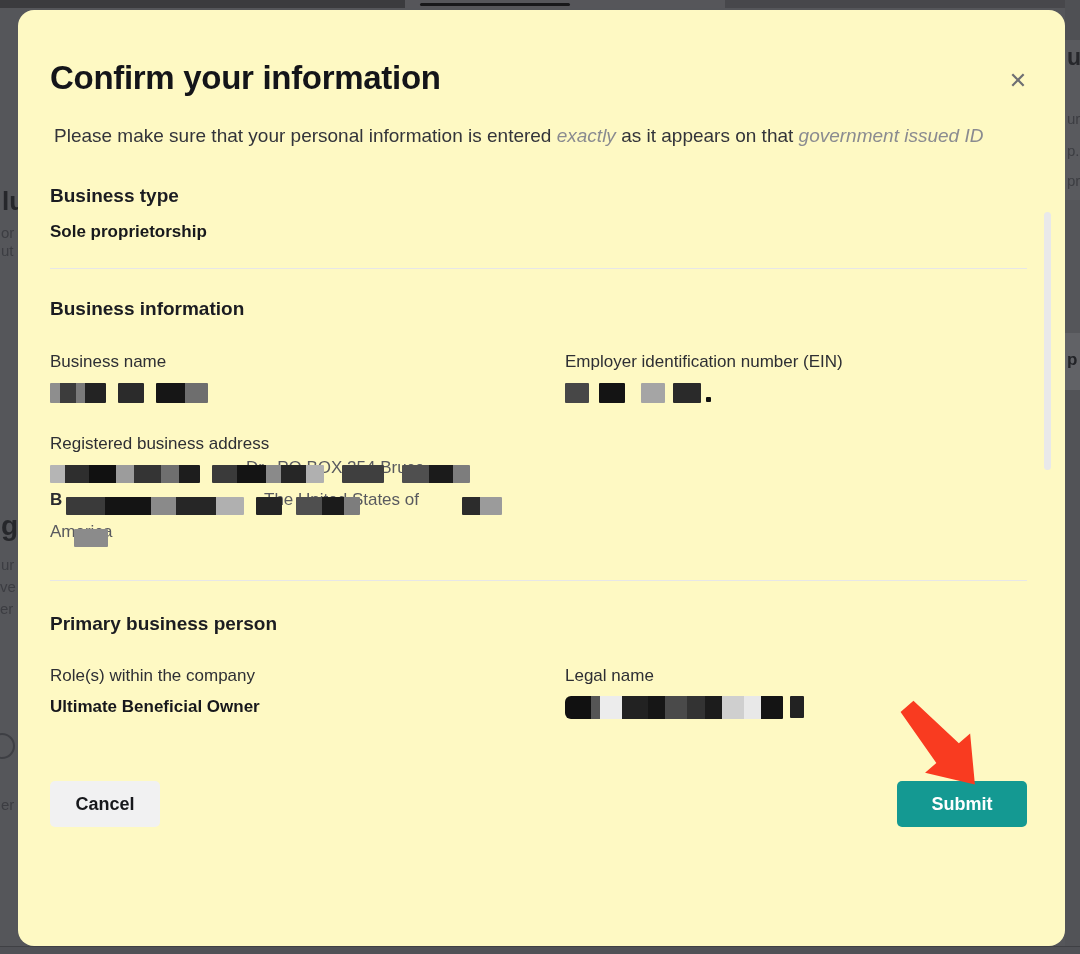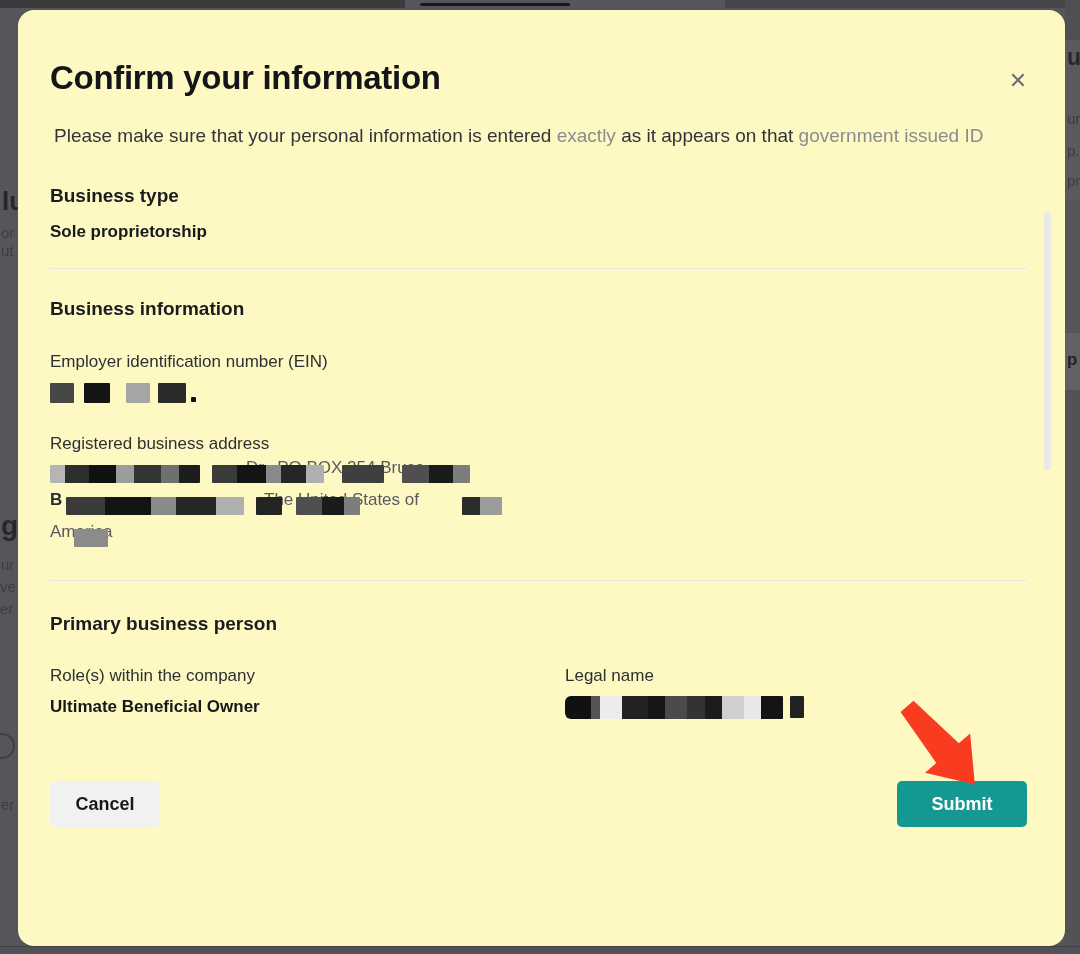--- a/index.html
+++ b/index.html
@@ -28,21 +28,21 @@
   
   .modal{
     position:absolute;left:18px;top:10px;width:1047px;height:936px;
     background:#fef9c3;border-radius:16px;box-sizing:border-box;
     padding:0 38px 0 32px;
   }
   .modal-title{margin:48px 0 0 0;font-size:33px;line-height:40px;font-weight:700;color:#141519;letter-spacing:-0.3px;}
   .close-btn{position:absolute;top:58px;right:34px;width:26px;height:26px;border:none;background:none;
     font-size:22px;line-height:26px;color:#6e6f73;cursor:pointer;padding:0;text-align:center;}
   .subtitle{margin:21px 0 0 4px;font-size:19px;line-height:34px;color:#33343a;max-width:930px;}
-  .subtitle .em{color:#8a8b90;}
+  .subtitle .em{color:#8a8b90;font-style:italic;}
   .sec-heading{margin:0;font-size:19px;line-height:24px;font-weight:700;color:#1b1c21;}
   .h1sp{margin-top:31px;} .h2sp{margin-top:28px;} .h3sp{margin-top:31px;}
   .value-bold{margin-top:13px;font-size:17px;line-height:22px;font-weight:700;color:#17181c;}
   .divider{border:none;border-top:1px solid #e7e7e8;margin:25px 0 0 0;width:100%;}
   .field-grid{display:grid;grid-template-columns:515px 1fr;margin-top:30px;}
   .field-label{font-size:17px;line-height:22px;color:#2e2f34;}
   .pxrow{display:flex;align-items:center;gap:0;height:24px;margin-top:8px;}
   .px{height:20px;border-radius:1px;flex:none;}
   .gap{flex:none;height:1px;}
   .addr-label{margin-top:28px;}
@@ -109,20 +109,30 @@
   <p class="subtitle"><span>Please make sure that your personal information is entered </span><span class="em">exactly</span><span> as it appears on that </span><span class="em">government issued ID</span></p>
 
   <h2 class="sec-heading h1sp">Business type</h2>
   <div class="value-bold">Sole proprietorship</div>
   <hr class="divider">
 
   <h2 class="sec-heading h2sp">Business information</h2>
 
   <div class="field-grid">
     <div>
+      <div class="field-label">Business name</div>
+      <div class="pxrow">
+        <div class="px g-name1" style="width:56px;"></div>
+          <div class="gap" style="width:12px;"></div>
+        <div class="px g-dark" style="width:26px;"></div>
+          <div class="gap" style="width:12px;"></div>
+        <div class="px g-name3" style="width:52px;"></div>
+      </div>
+    </div>
+    <div>
       <div class="field-label">Employer identification number (EIN)</div>
       <div class="pxrow">
         <div class="px g-ein1" style="width:24px;"></div>
           <div class="gap" style="width:10px;"></div>
         <div class="px g-ein2" style="width:26px;"></div>
           <div class="gap" style="width:16px;"></div>
         <div class="px g-ein3" style="width:24px;"></div>
           <div class="gap" style="width:8px;"></div>
         <div class="px g-ein4" style="width:28px;"></div>
           <div class="gap" style="width:5px;"></div>

